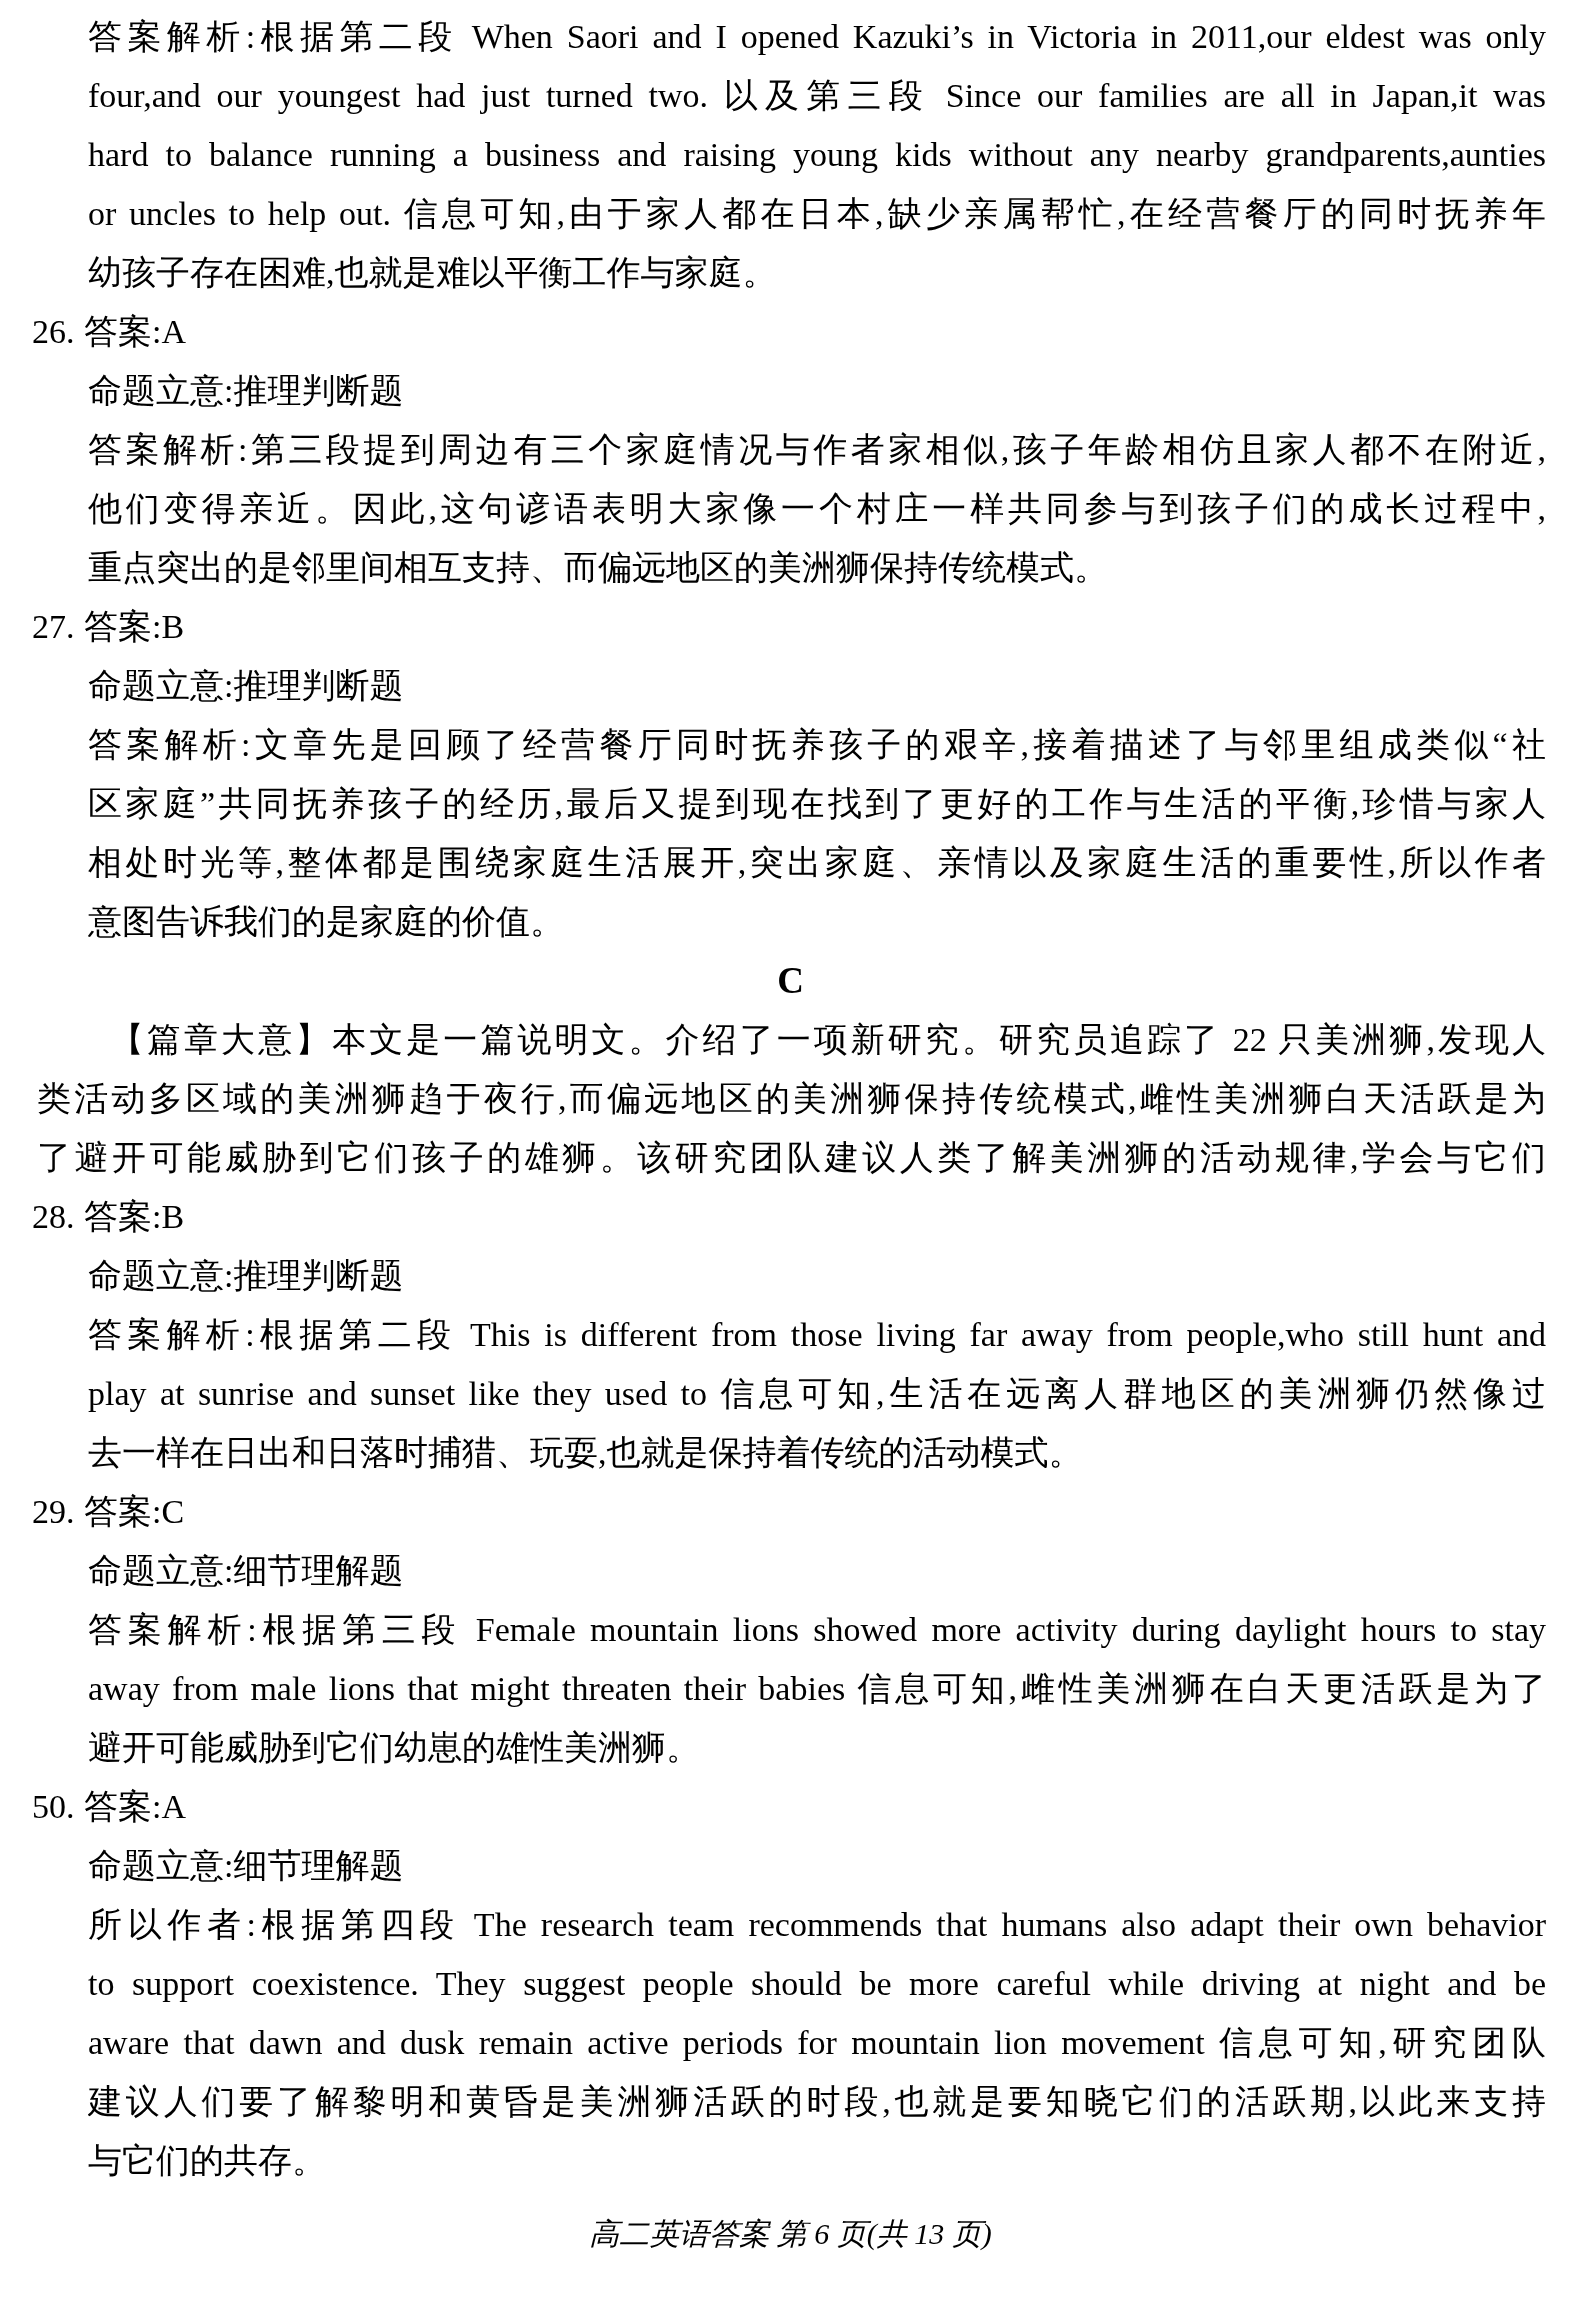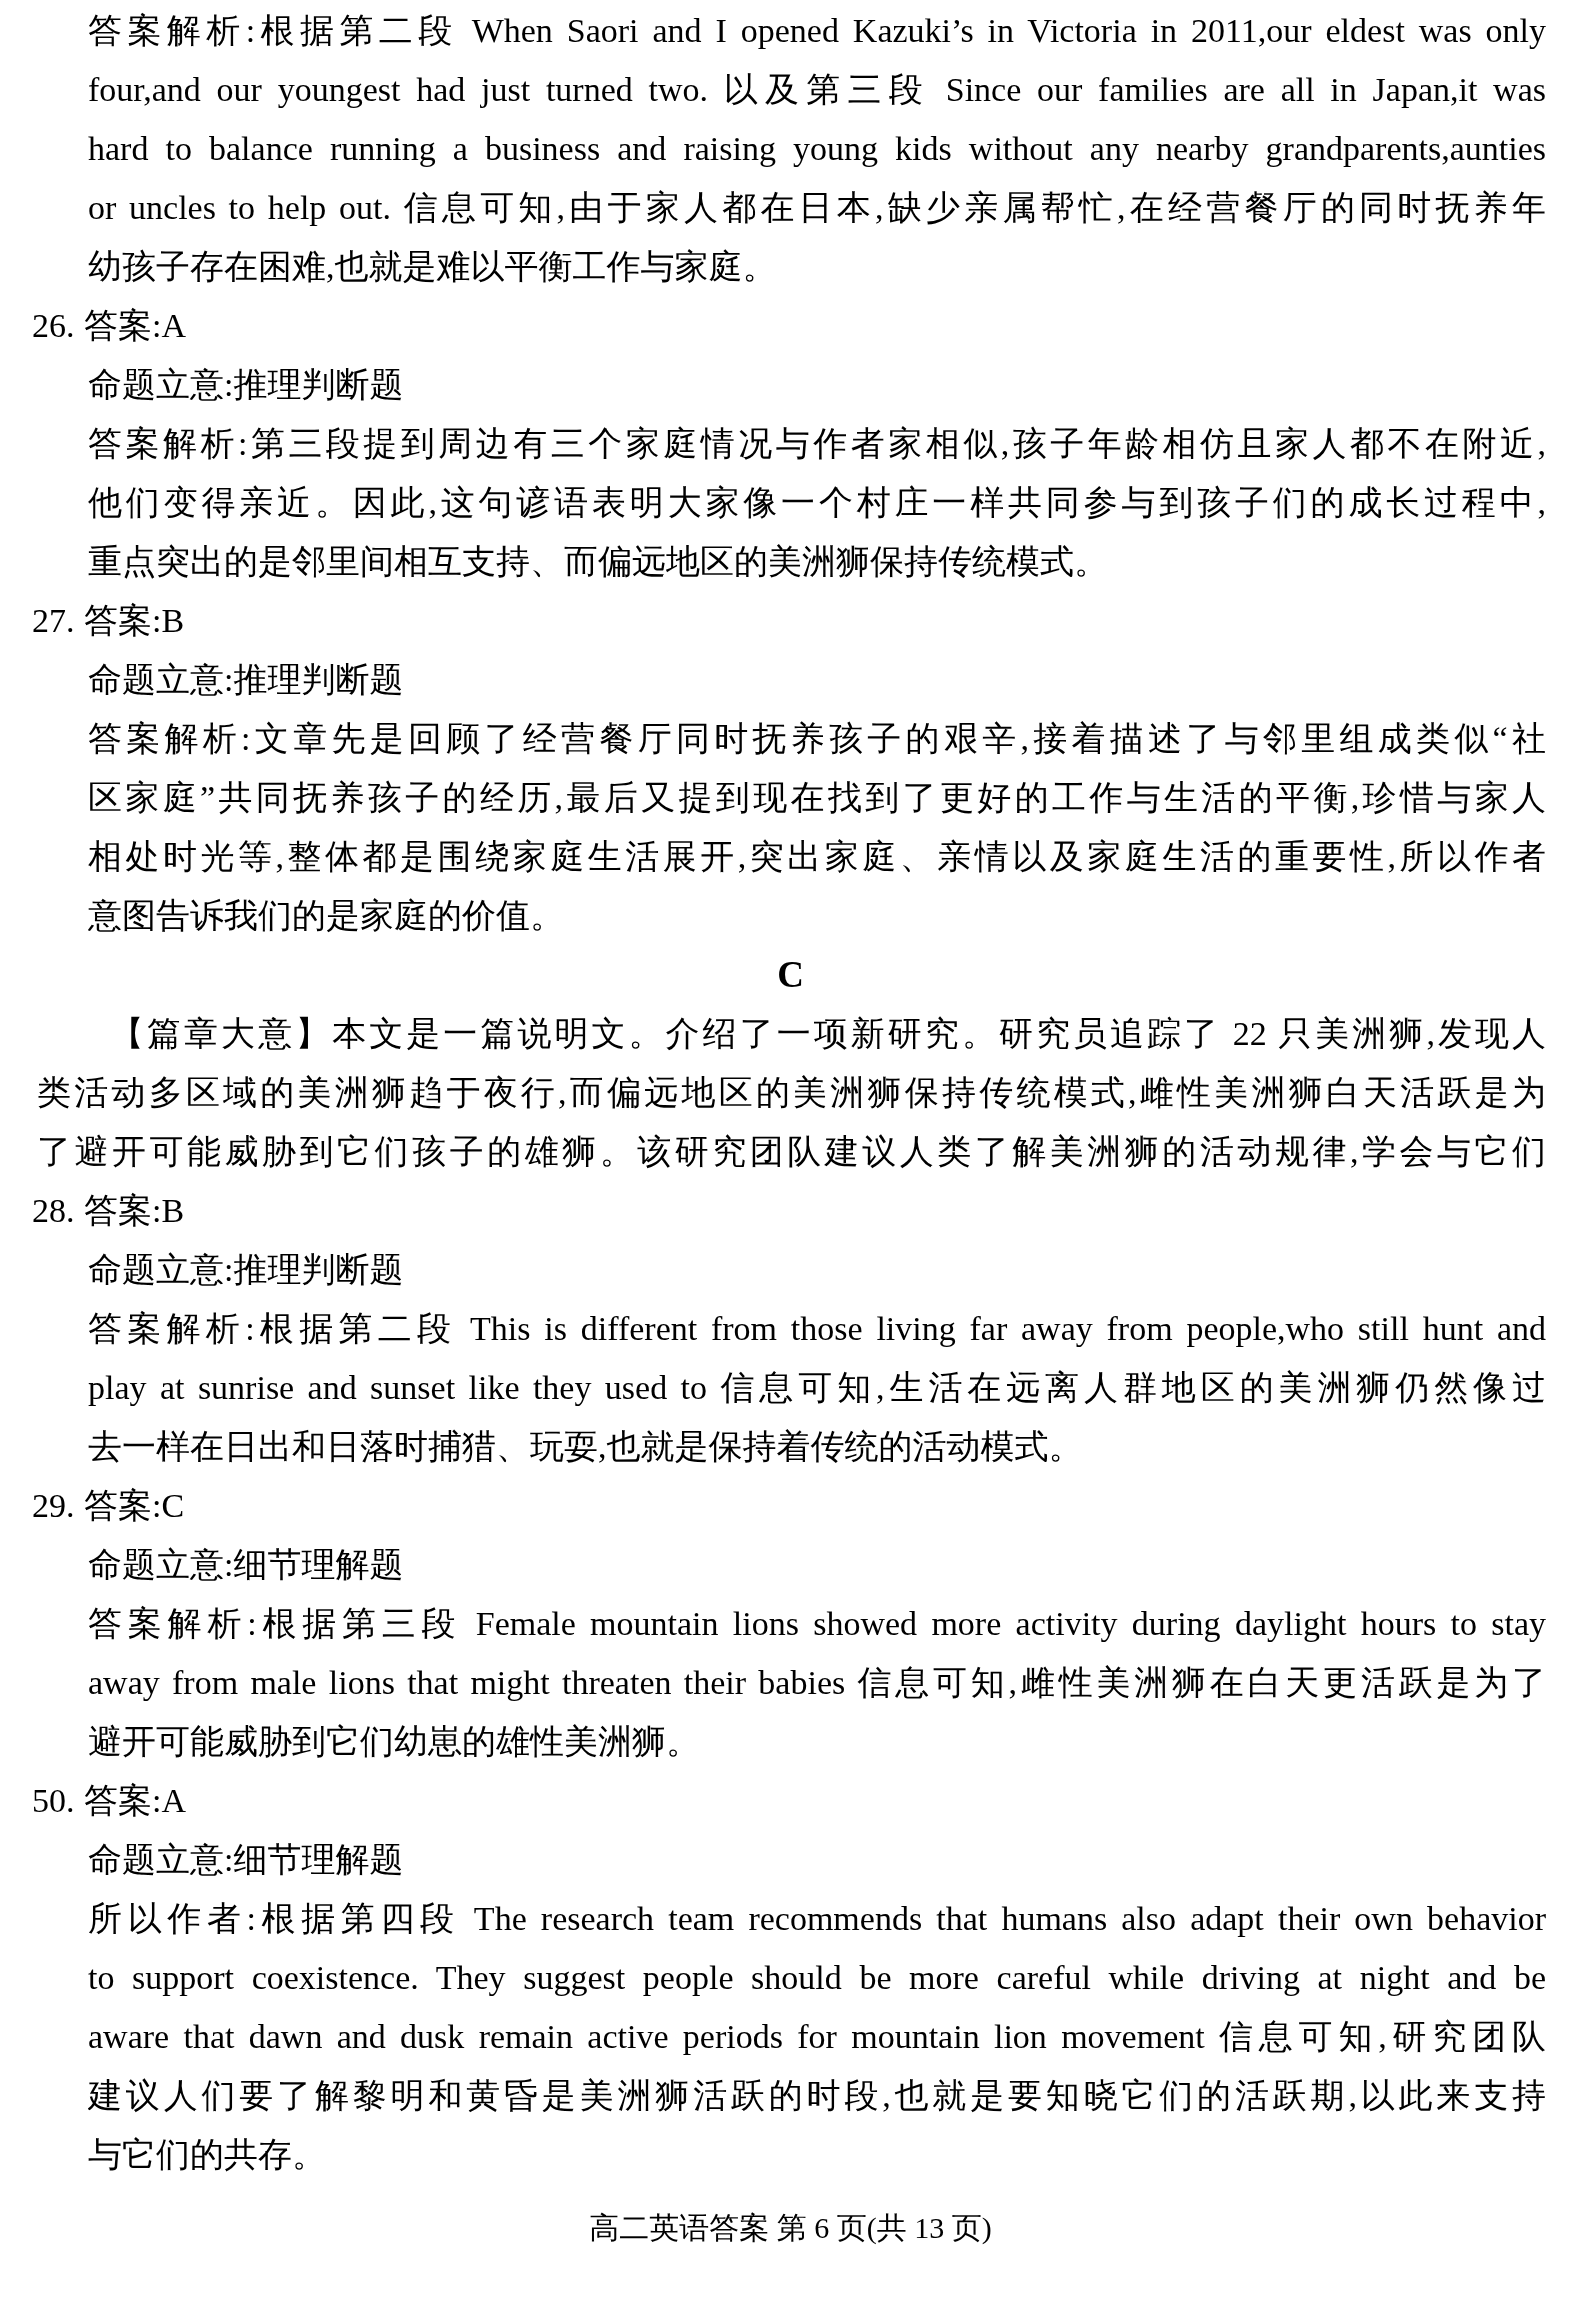--- a/index.html
+++ b/index.html
@@ -9,21 +9,21 @@
   }
   body {
     width: 1581px;
     height: 2319px;
     overflow: hidden;
     color: #000000;
     font-family: "Liberation Serif", "DejaVu Serif", serif;
     font-size: 34px;
   }
   .page {
-    padding-top: 1px;
+    padding-top: 7px;
     width: 1581px;
   }
   .line {
     height: 59px;
     line-height: 59px;
     overflow: hidden;
   }
   
   .j {
     text-align: justify;
@@ -40,20 +40,21 @@
   }
   .bold { font-weight: 400; }
   .center { text-align: center; text-align-last: center; }
   .heading {
     font-size: 37px;
     font-weight: 700;
   }
   .footer {
     margin-top: 13.5px;
     font-size: 30px;
+    font-style: italic;
   }
 </style>
 </head>
 <body>
 
 <div class="page">
 
   <section>
     <div class="line inner j">答案解析:根据第二段 When Saori and I opened Kazuki’s in Victoria in 2011,our eldest was only</div>
     <div class="line inner j">four,and our youngest had just turned two. 以及第三段 Since our families are all in Japan,it was</div>

